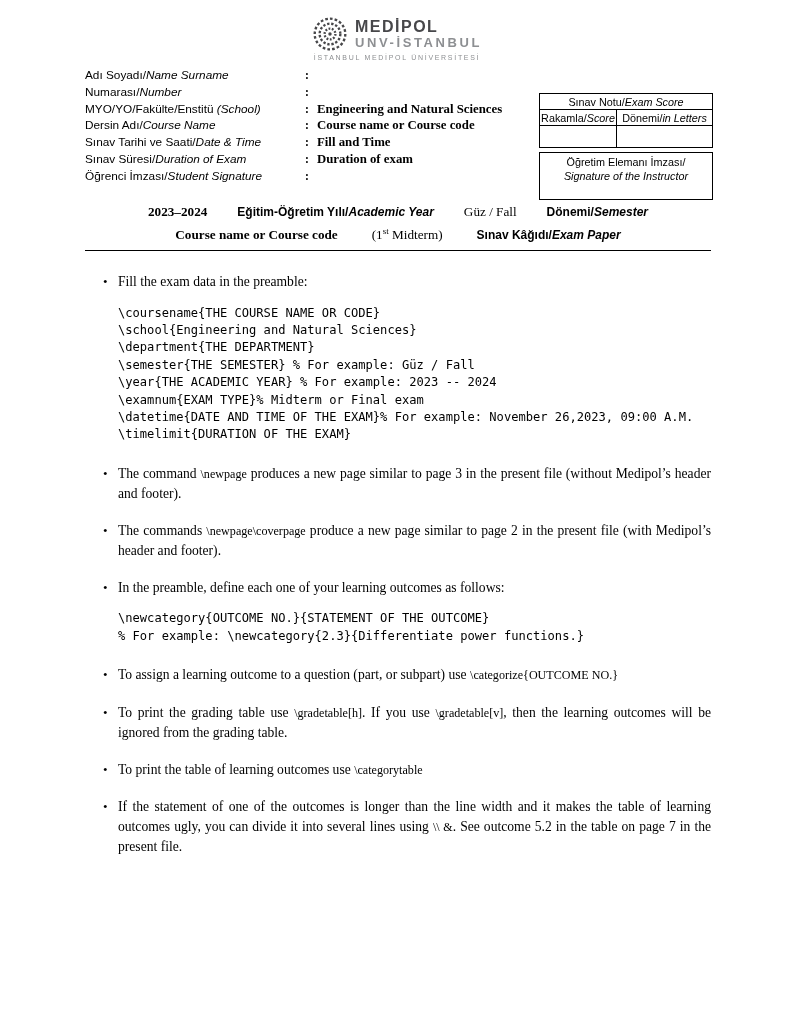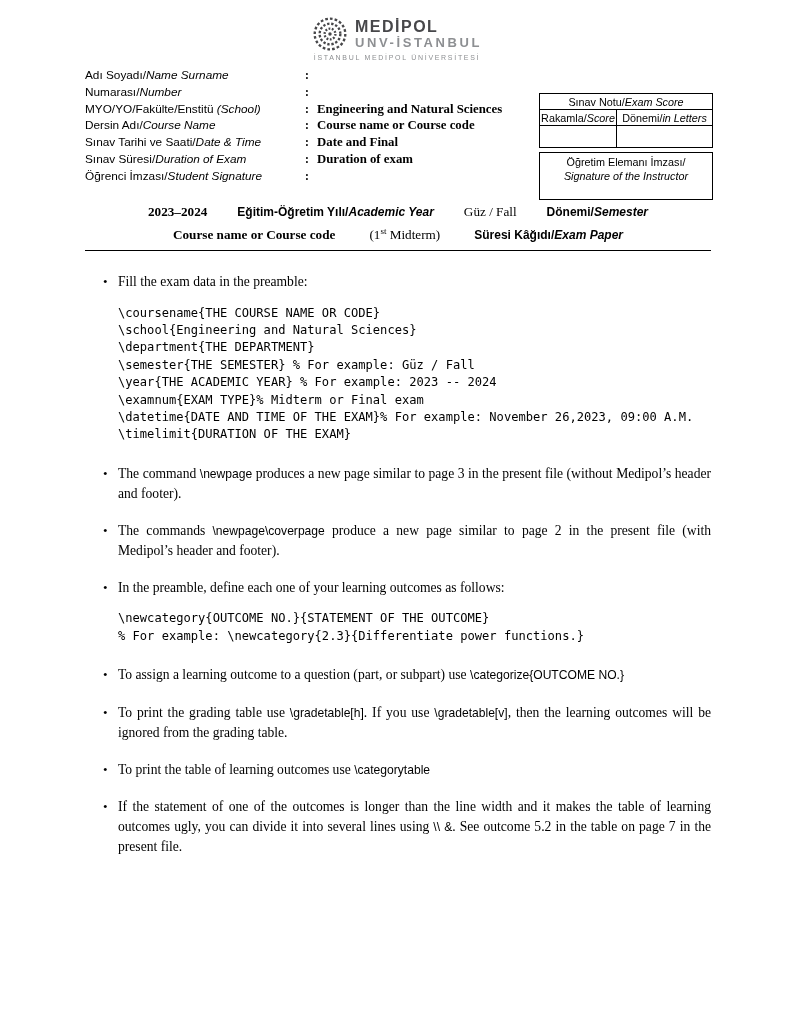--- a/index.html
+++ b/index.html
@@ -57,21 +57,21 @@
   .header-rule { position:absolute; top:250px; left:85px; width:626px;
                  border-top:1.6px solid #000; }
 
   
   .instructions { position:absolute; top:272px; left:85px; width:626px;
                   list-style:none; margin:0; padding:0; color:#000; }
   .instr-item { display:flex; margin-bottom:17px; }
   .bullet { flex:0 0 15px; margin-left:18px; font-size:13px; line-height:19.5px; }
   .instr-content { flex:1; min-width:0; }
   .instr-text { font-size:13.6px; line-height:19.5px; text-align:justify; }
-  .mono { font-family:Liberation Sans, sans-serif; font-size:12.1px;margin-top:8px; }
+  .mono { font-family:Liberation Serif, serif; font-size:12.1px;margin-top:8px; }
   .codeblock { font-family:"DejaVu Sans Mono",monospace; font-size:12.1px;
                line-height:17.4px; margin:13px 0 3px 0; white-space:pre; }
 
   
   .footer-left  { position:absolute; left:85px;  top:991px; font-family:"Liberation Sans",sans-serif;
                   font-weight:bold; font-size:11px; color:#000; }
   .footer-center{ position:absolute; left:0; width:100%; top:1006px; text-align:center;
                   font-size:13.6px; color:#000; }
   .footer-right { position:absolute; right:83px; top:991px; font-family:"Liberation Sans",sans-serif;
                   font-weight:bold; font-size:11px; color:#000; }
@@ -116,21 +116,21 @@
         <span class="form-value">Engineering and Natural Sciences</span>
       </div>
       <div class="form-row">
         <span class="form-label"><span>Dersin Adı/</span><span class="it">Course Name</span></span>
         <span class="form-colon">:</span>
         <span class="form-value">Course name or Course code</span>
       </div>
       <div class="form-row">
         <span class="form-label"><span>Sınav Tarihi ve Saati/</span><span class="it">Date &amp; Time</span></span>
         <span class="form-colon">:</span>
-        <span class="form-value">Date and Final</span>
+        <span class="form-value">Fill and Time</span>
       </div>
       <div class="form-row">
         <span class="form-label"><span>Sınav Süresi/</span><span class="it">Duration of Exam</span></span>
         <span class="form-colon">:</span>
         <span class="form-value">Duration of exam</span>
       </div>
       <div class="form-row">
         <span class="form-label"><span>Öğrenci İmzası/</span><span class="it">Student Signature</span></span>
         <span class="form-colon">:</span>
         <span class="form-value"></span>
@@ -158,21 +158,21 @@
   <div class="ay-line ay1">
     <span class="serifb">2023–2024</span>
     <span class="sansb"><span>Eğitim-Öğretim Yılı/</span><span class="it">Academic Year</span></span>
     <span>Güz / Fall</span>
     <span class="sansb"><span>Dönemi/</span><span class="it">Semester</span></span>
   </div>
 
   <div class="ay-line ay2">
     <span class="serifb">Course name or Course code</span>
     <span><span>(1</span><sup>st</sup><span> Midterm)</span></span>
-    <span class="sansb"><span>Süresi Kâğıdı/</span><span class="it">Exam Paper</span></span>
+    <span class="sansb"><span>Sınav Kâğıdı/</span><span class="it">Exam Paper</span></span>
   </div>
 
   <div class="header-rule"></div>
 
   <ul class="instructions">
       <li class="instr-item">
         <span class="bullet">•</span>
         <div class="instr-content">
           <div class="instr-text"><span>Fill the exam data in the preamble:</span></div>
           <pre class="codeblock">\coursename{THE COURSE NAME OR CODE}

